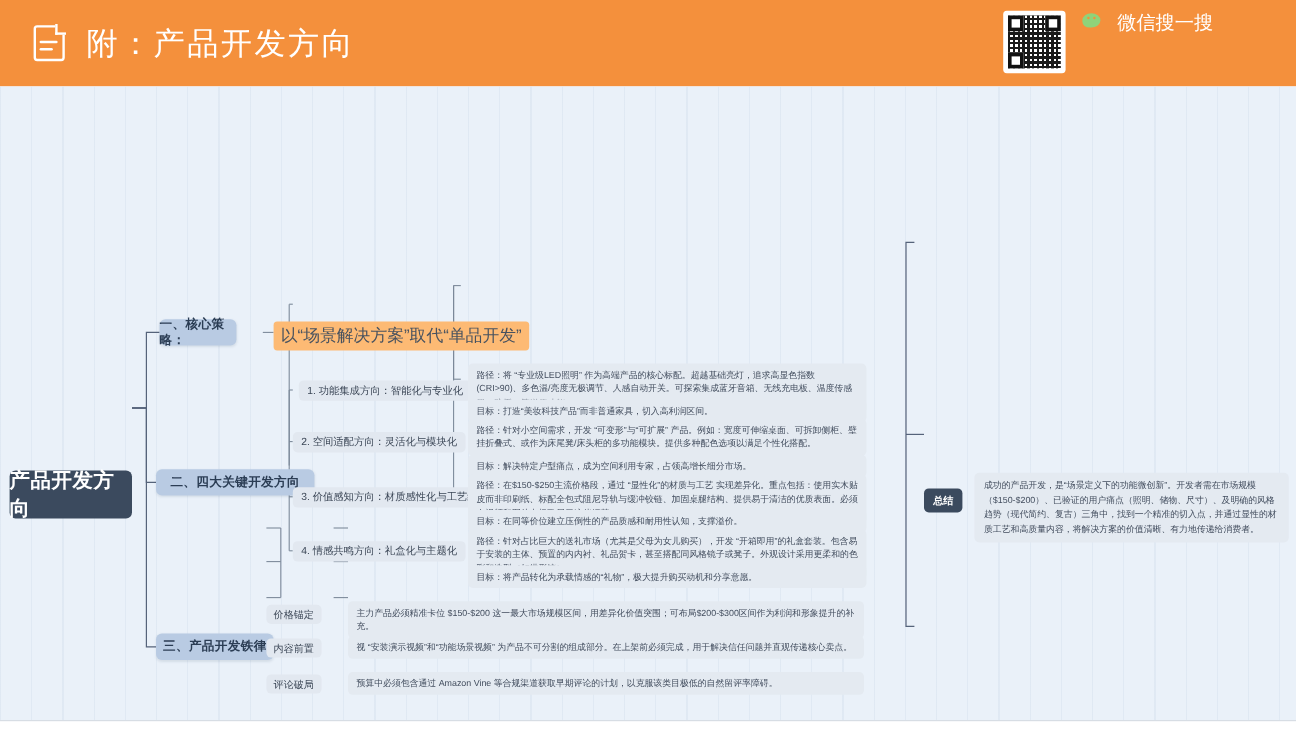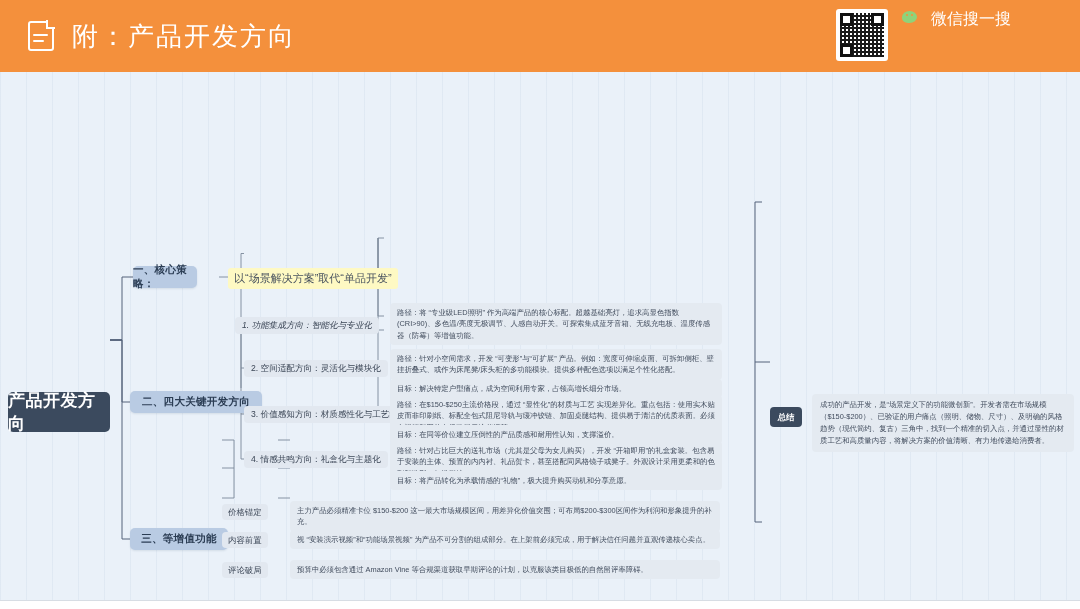--- a/index.html
+++ b/index.html
@@ -104,42 +104,42 @@
   }
   .b1{left:133px;top:194px;width:64px;height:22px;}
   .b2{left:130px;top:319px;width:132px;height:22px;}
   .b3{left:130px;top:456px;width:98px;height:22px;}
 
   .leaf{
     background:#e2e8f0;border-radius:4px;color:#3b4656;
     display:flex;align-items:center;padding:0 7px;
     font-size:8.6px;white-space:nowrap;
   }
-  .l1{left:235px;top:245px;height:17px;font-style:italic;}
+  .l1{left:249px;top:245px;height:17px;}
   .l2{left:244px;top:288px;height:17px;}
   .l3{left:244px;top:334px;height:17px;}
   .l4{left:244px;top:379px;height:17px;}
 
   .minor{
     background:#e2e8f0;border-radius:4px;color:#3b4656;
     display:flex;align-items:center;justify-content:center;
     font-size:8.4px;white-space:nowrap;padding:0 6px;height:16px;
   }
   .m1{left:222px;top:432px;}
   .m2{left:222px;top:460px;}
   .m3{left:222px;top:490px;}
 
   .note{
     background:#e4eaf1;border-radius:4px;color:#424d5e;
     font-size:7.4px;line-height:1.55;padding:4px 7px;
     box-sizing:border-box;
   }
   .tag{
-    background:#fef9c3;border-radius:3px;color:#48525f;
-    font-size:11px;padding:3px 6px;white-space:nowrap;
+    background:#fdba74;border-radius:3px;color:#48525f;
+    font-size:14px;padding:3px 6px;white-space:nowrap;
   }
 
   
   .n1a{left:390px;top:231px;width:332px;}
   .n1b{left:390px;top:261px;width:332px;}
   .n2a{left:390px;top:277px;width:332px;}
   .n2b{left:390px;top:307px;width:332px;}
   .n3a{left:390px;top:323px;width:332px;}
   .n3b{left:390px;top:353px;width:332px;}
   .n4a{left:390px;top:369px;width:332px;}
@@ -270,28 +270,29 @@
     <div class="node branch b1">一、核心策略：</div>
     <div class="node tag tag1">以“场景解决方案”取代“单品开发”</div>
 
     <div class="node branch b2">二、四大关键开发方向</div>
     <div class="node leaf l1">1. 功能集成方向：智能化与专业化</div>
     <div class="node leaf l2">2. 空间适配方向：灵活化与模块化</div>
     <div class="node leaf l3">3. 价值感知方向：材质感性化与工艺细节化</div>
     <div class="node leaf l4">4. 情感共鸣方向：礼盒化与主题化</div>
 
     <div class="node note n1a">路径：将 “专业级LED照明” 作为高端产品的核心标配。超越基础亮灯，追求高显色指数(CRI&gt;90)、多色温/亮度无极调节、人感自动开关。可探索集成蓝牙音箱、无线充电板、温度传感器（防霉）等增值功能。</div>
+    <div class="node note n1b">目标：打造“美妆科技产品”而非普通家具，切入高利润区间。</div>
     <div class="node note n2a">路径：针对小空间需求，开发 “可变形”与“可扩展” 产品。例如：宽度可伸缩桌面、可拆卸侧柜、壁挂折叠式、或作为床尾凳/床头柜的多功能模块。提供多种配色选项以满足个性化搭配。</div>
     <div class="node note n2b">目标：解决特定户型痛点，成为空间利用专家，占领高增长细分市场。</div>
     <div class="node note n3a">路径：在$150-$250主流价格段，通过 “显性化”的材质与工艺 实现差异化。重点包括：使用实木贴皮而非印刷纸、标配全包式阻尼导轨与缓冲铰链、加固桌腿结构、提供易于清洁的优质表面。必须在视频和图片中极致展示这些细节。</div>
     <div class="node note n3b">目标：在同等价位建立压倒性的产品质感和耐用性认知，支撑溢价。</div>
     <div class="node note n4a">路径：针对占比巨大的送礼市场（尤其是父母为女儿购买），开发 “开箱即用”的礼盒套装。包含易于安装的主体、预置的内内衬、礼品贺卡，甚至搭配同风格镜子或凳子。外观设计采用更柔和的色彩和造型（如拱形镜）。</div>
     <div class="node note n4b">目标：将产品转化为承载情感的“礼物”，极大提升购买动机和分享意愿。</div>
 
-    <div class="node branch b3">三、等增值功能</div>
+    <div class="node branch b3">三、产品开发铁律</div>
     <div class="node minor m1">价格锚定</div>
     <div class="node minor m2">内容前置</div>
     <div class="node minor m3">评论破局</div>
     <div class="node note n5">主力产品必须精准卡位 $150-$200 这一最大市场规模区间，用差异化价值突围；可布局$200-$300区间作为利润和形象提升的补充。</div>
     <div class="node note n6">视 “安装演示视频”和“功能场景视频” 为产品不可分割的组成部分。在上架前必须完成，用于解决信任问题并直观传递核心卖点。</div>
     <div class="node note n7">预算中必须包含通过 Amazon Vine 等合规渠道获取早期评论的计划，以克服该类目极低的自然留评率障碍。</div>
 
     <div class="node summary-node">总结</div>
     <div class="node summary-note">成功的产品开发，是“场景定义下的功能微创新”。开发者需在市场规模（$150-$200）、已验证的用户痛点（照明、储物、尺寸）、及明确的风格趋势（现代简约、复古）三角中，找到一个精准的切入点，并通过显性的材质工艺和高质量内容，将解决方案的价值清晰、有力地传递给消费者。</div>
   </div>

